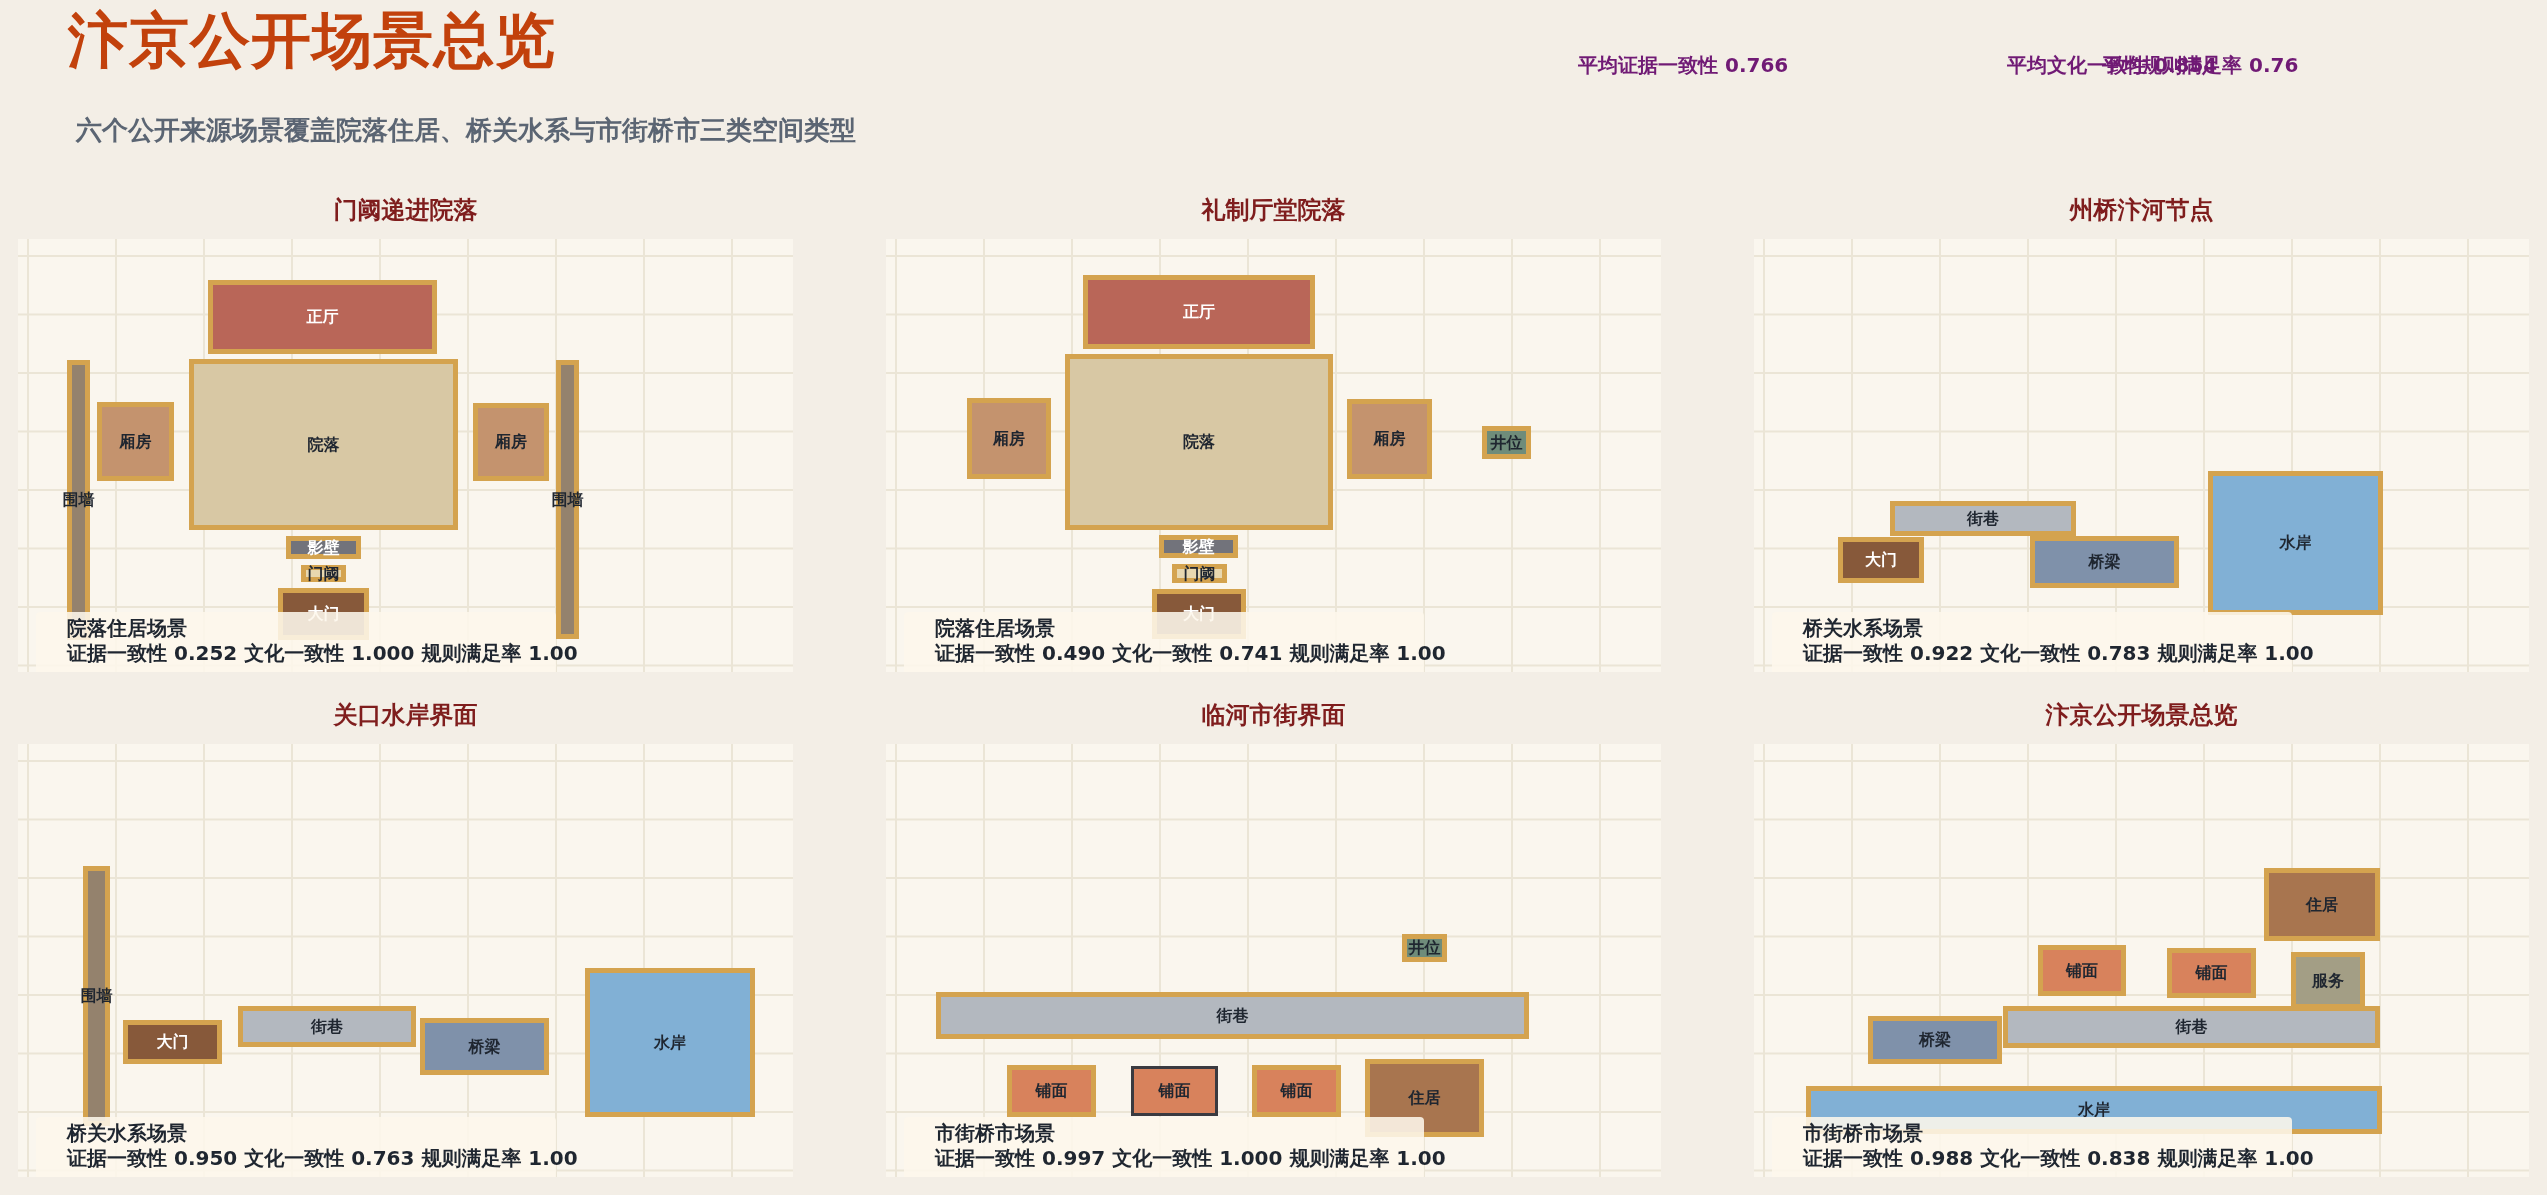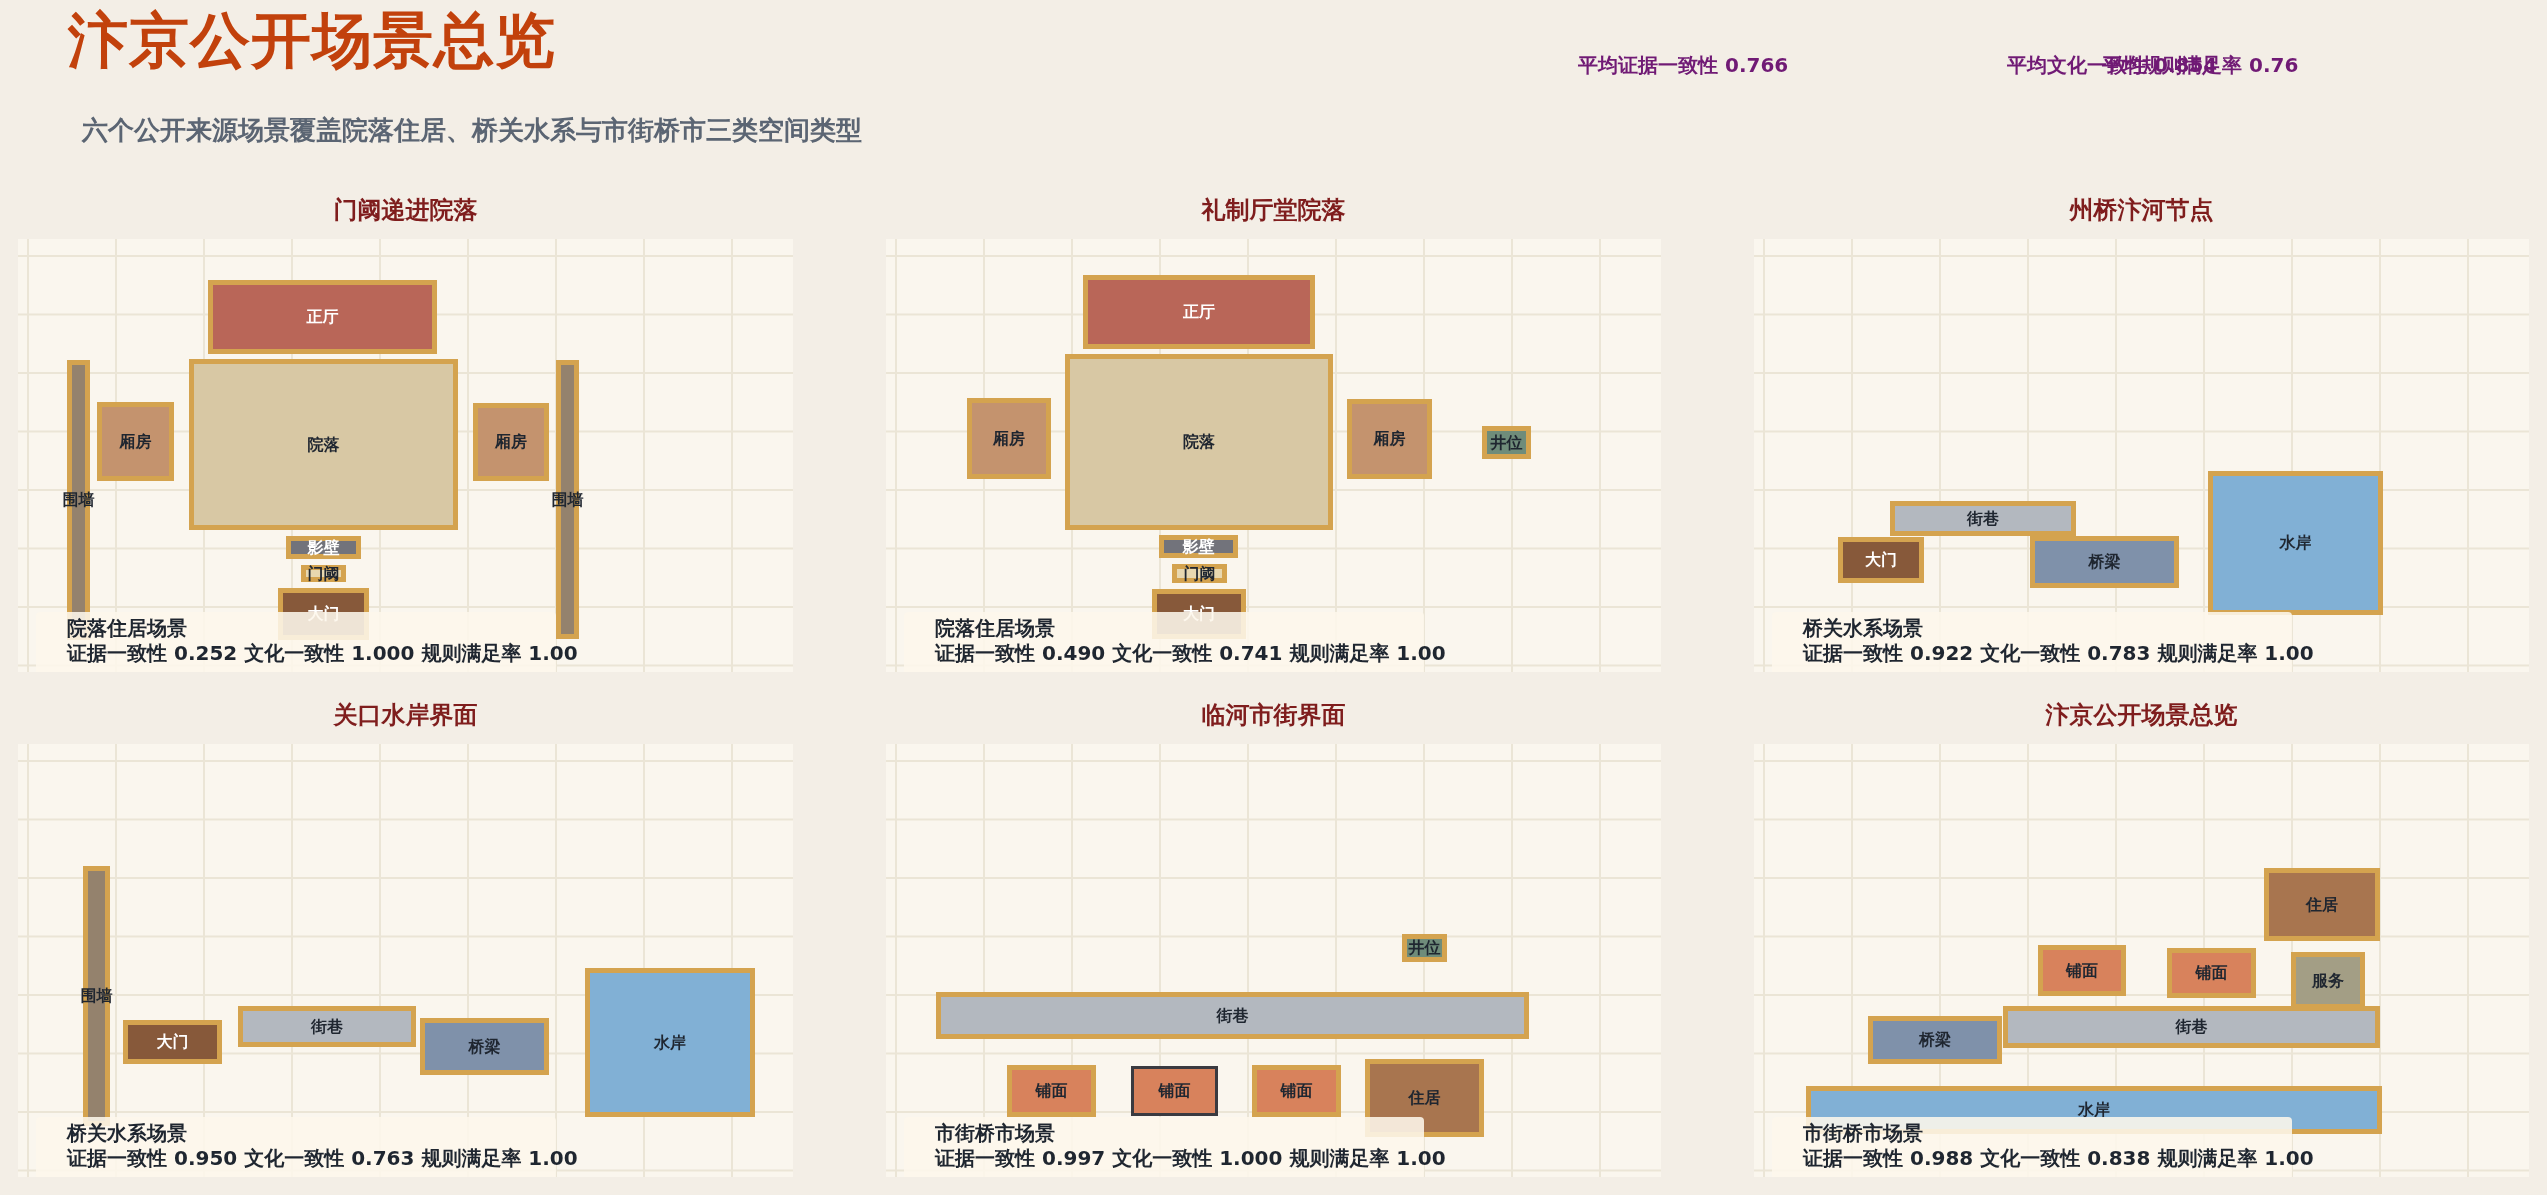--- a/index.html
+++ b/index.html
@@ -10,21 +10,21 @@
     color: #1f2630;
     position: relative;
   }
   .page-title {
     position: absolute; left: 68px; top: 4px;
     font-family: "DejaVu Serif", "Liberation Serif", serif;
     font-weight: bold; font-size: 60px; line-height: 72px;
     color: #c2410c; letter-spacing: 1px;
   }
   .page-subtitle {
-    position: absolute; left: 82px; top: 112px;
+    position: absolute; left: 76px; top: 112px;
     font-size: 26px; font-weight: bold; line-height: 36px;
     color: #5b6573;
   }
   .stat {
     position: absolute; top: 48px;
     font-size: 20px; font-weight: bold; line-height: 34px;
     color: #701a75; white-space: nowrap;
   }
   .panel-title {
     position: absolute; width: 775px; text-align: center;

